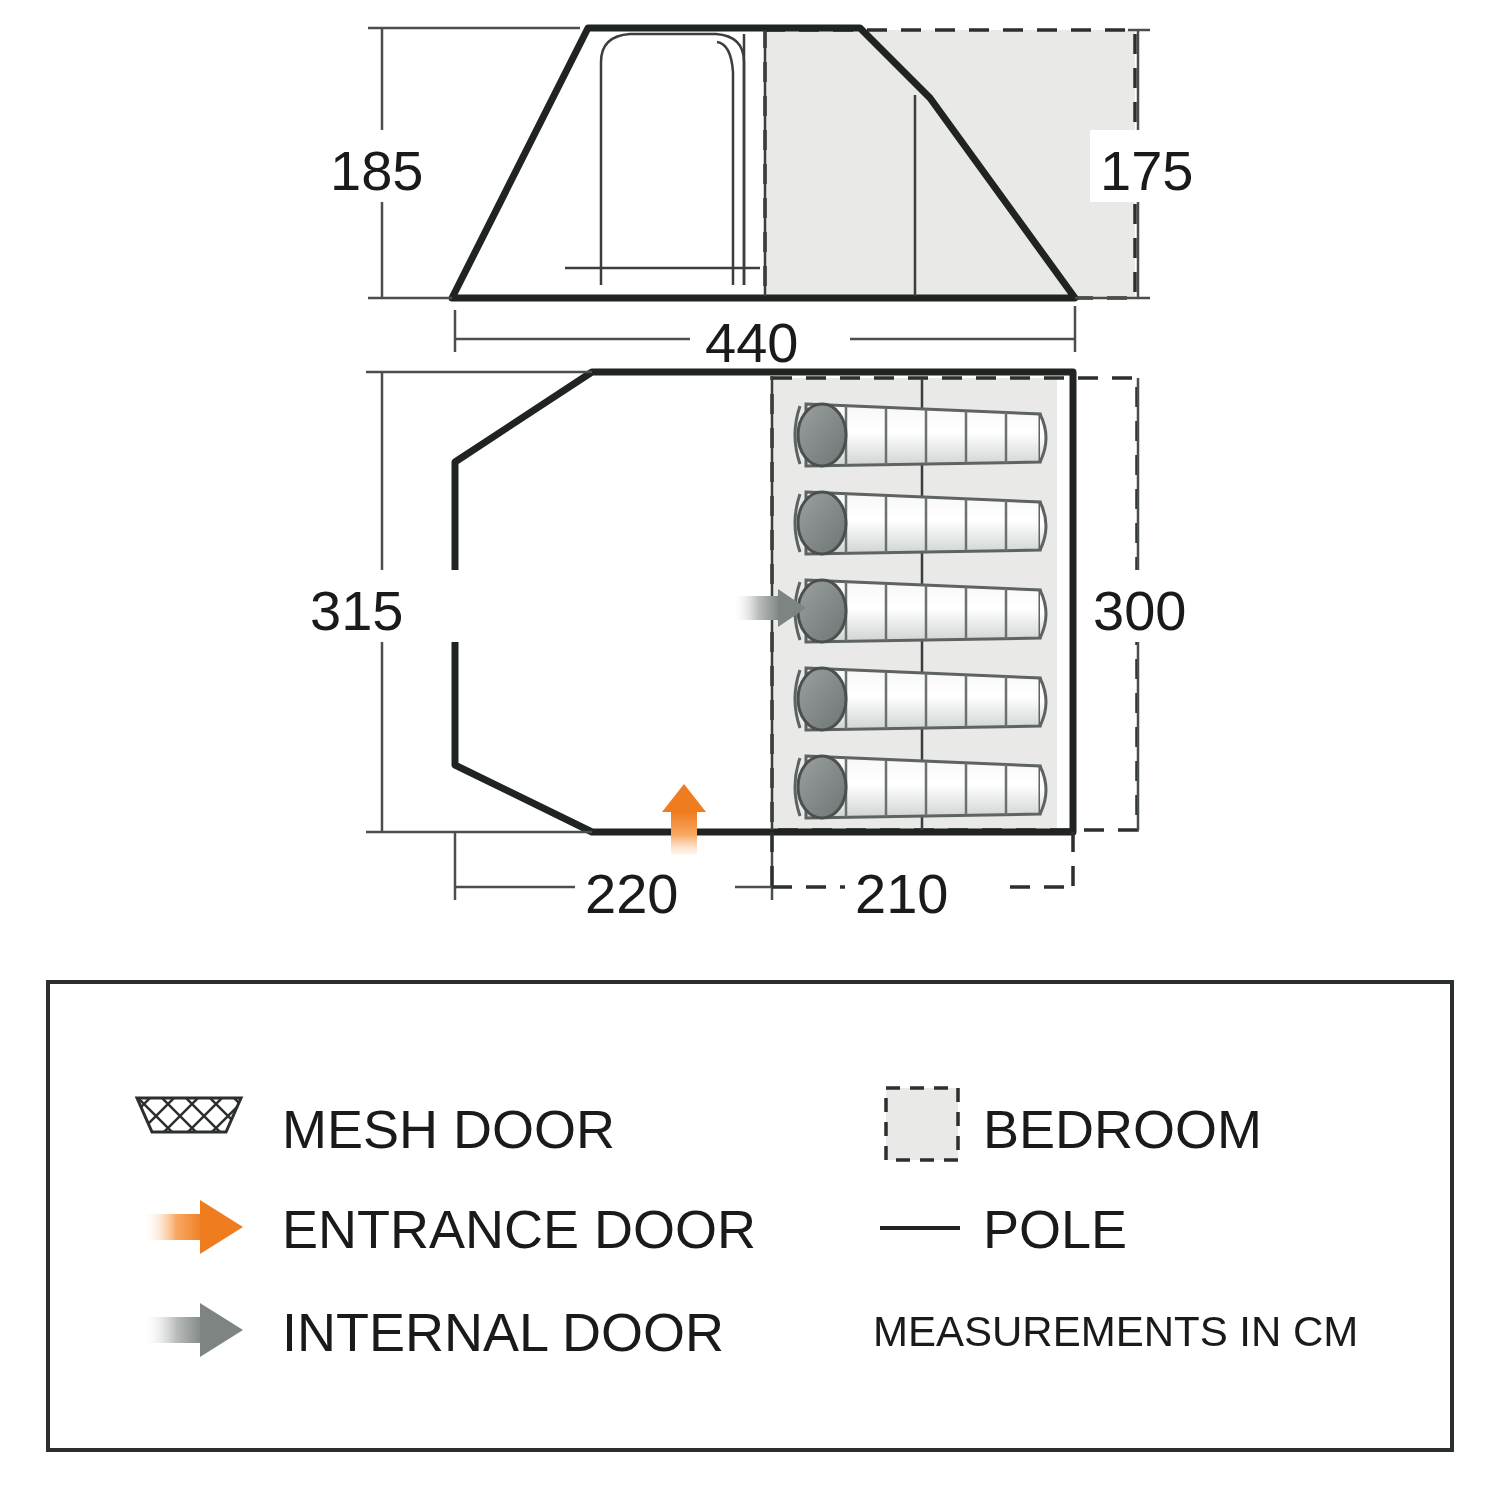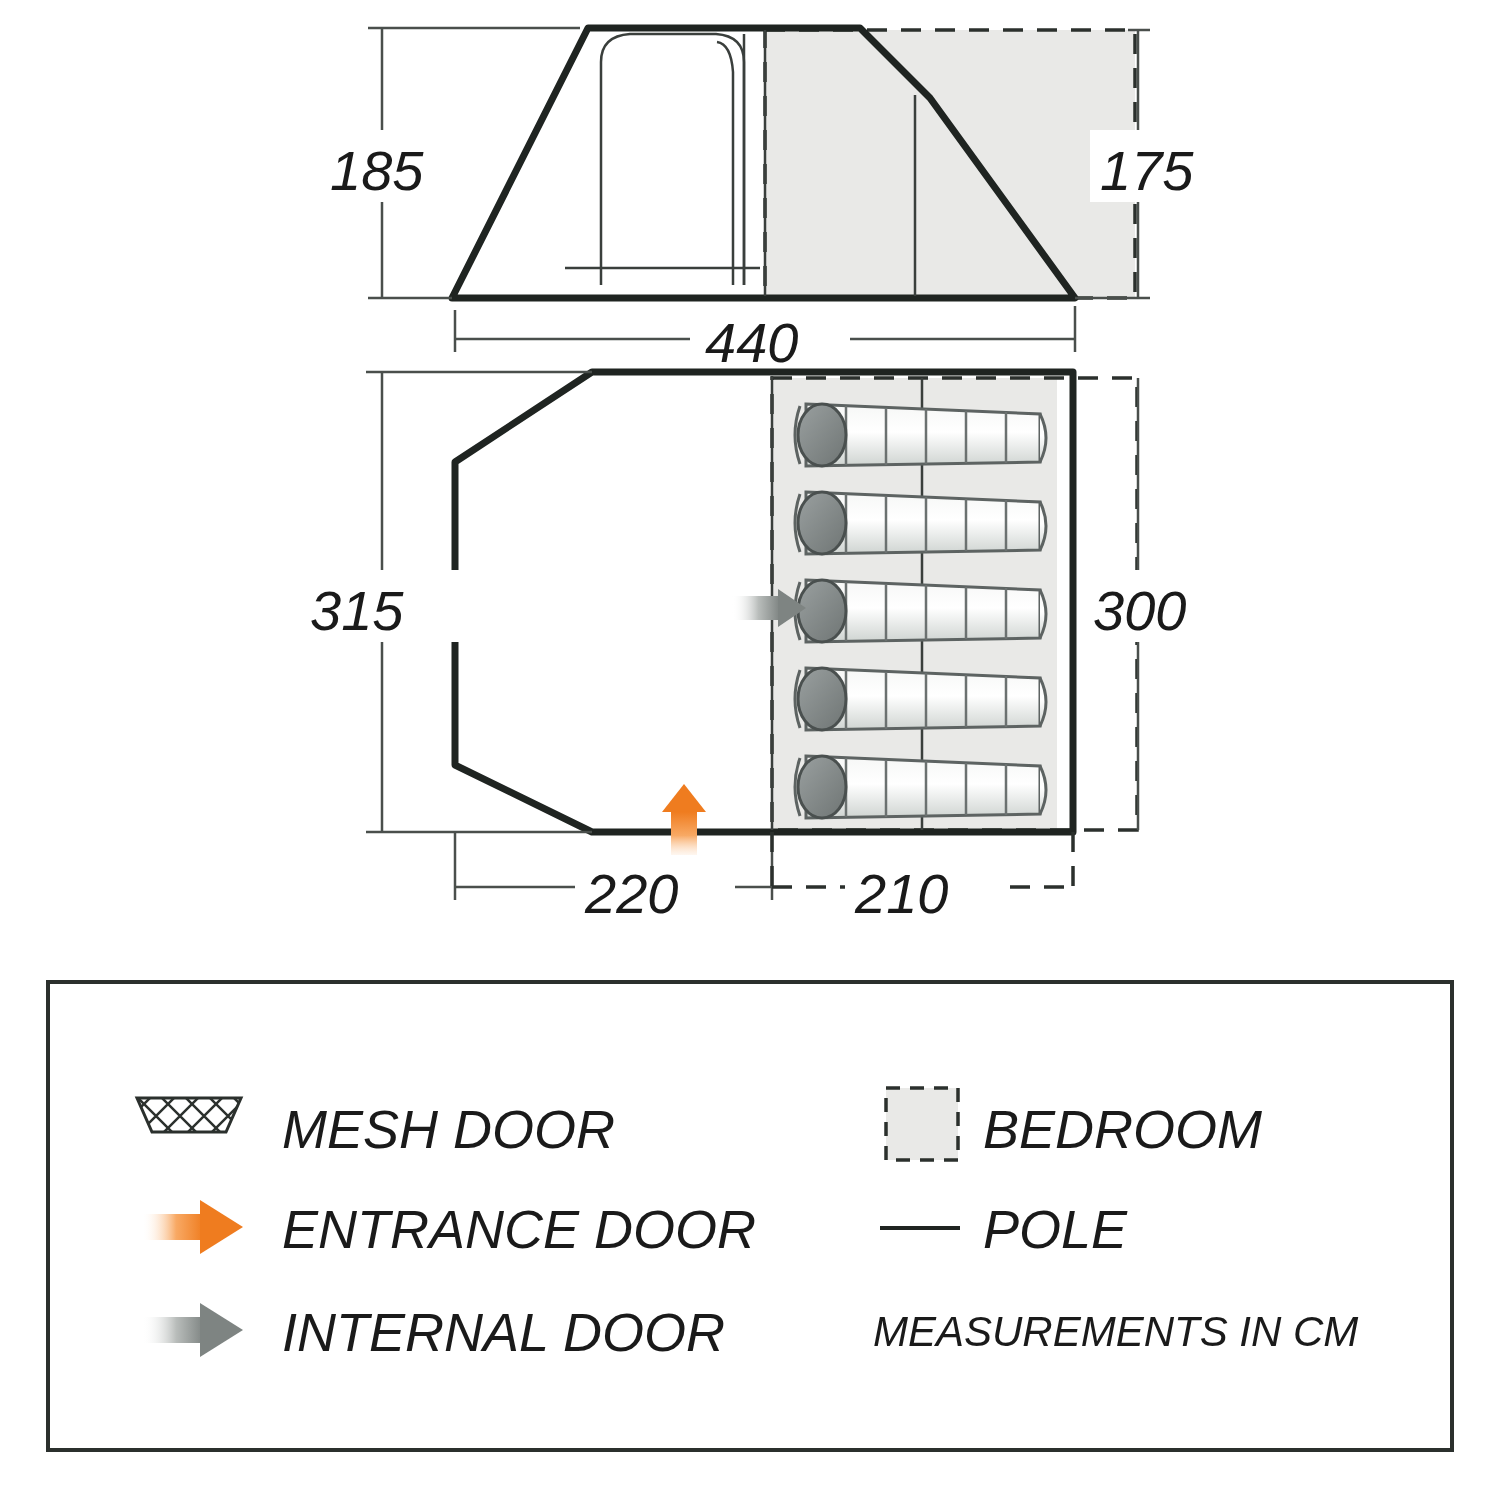--- a/index.html
+++ b/index.html
@@ -7,21 +7,20 @@
     margin: 0; padding: 0;
     width: 1500px; height: 1500px;
     background: #ffffff;
     font-family: "Liberation Sans", sans-serif;
   }
   #stage {
     position: relative;
     width: 1500px;
     height: 1500px;
     overflow: hidden;
-    font-style: italic;
   }
   svg#diagram {
     position: absolute;
     left: 0; top: 0;
     width: 1500px;
     height: 1500px;
     display: block;
   }
   .dim-text {
     font-family: "Liberation Sans", sans-serif;

